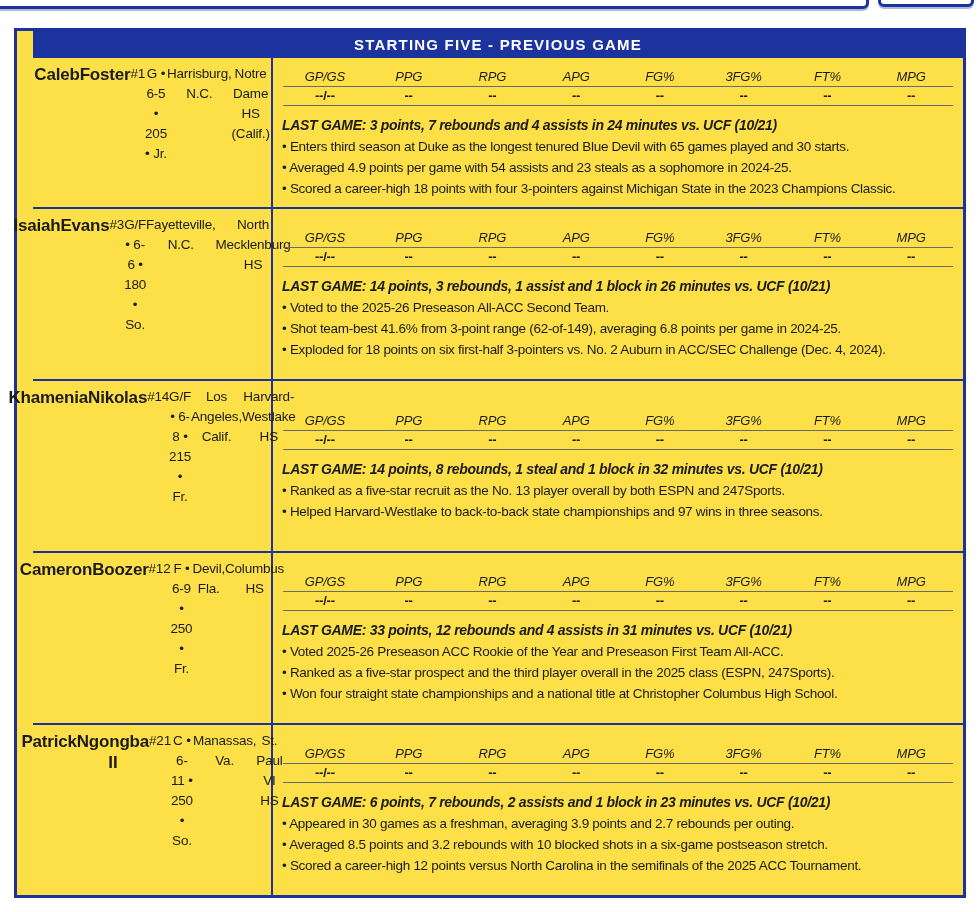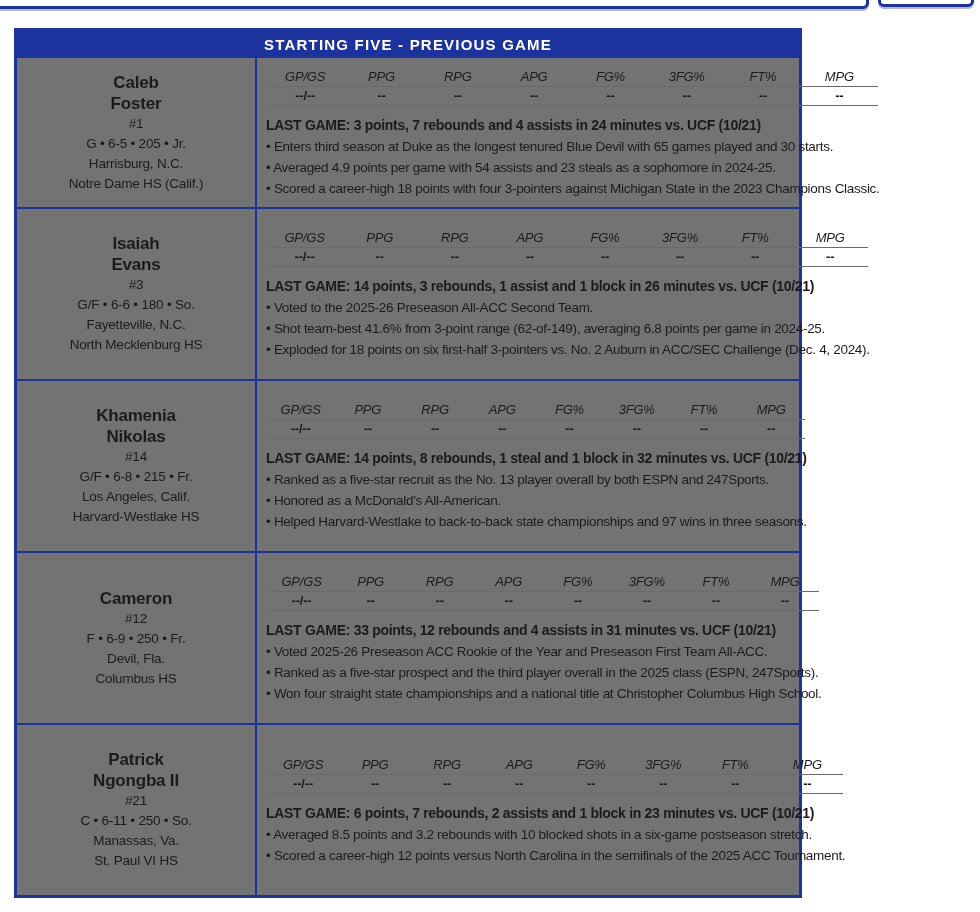--- a/index.html
+++ b/index.html
@@ -23,23 +23,24 @@
     border-radius:6px;
     background:#fff;
     box-shadow:0 2px 0 rgba(28,51,158,0.35);
   }
   .top-box-left{left:-12px;top:-20px;width:881px;height:29px;}
   .top-box-right{left:878px;top:-22px;width:96px;height:29px;}
 
   .main-table{
     position:absolute;
     left:14px;top:28px;
-    width:788px;
+    width:952px;
     border:3px solid var(--blue);
-    background:#737373;
+    background:#fde047;
+    padding-left:16px;
   }
   .table-header{
     background:var(--blue);
     color:#ffffff;
     text-align:center;
     font-weight:bold;
     font-size:15px;
     letter-spacing:1.2px;
     line-height:27px;
     height:27px;
@@ -49,21 +50,21 @@
     align-items:stretch;
     min-height:172px;
   }
   .player-row:first-child{min-height:149px;}
   .player-row + .player-row{border-top:2px solid var(--blue);}
   .left-cell{
     width:240px;
     flex:0 0 240px;
     border-right:2px solid var(--blue);
     display:flex;
-    flex-direction:column;
+    flex-direction:row;
     justify-content:center;
     text-align:center;
     padding:6px 4px;
   }
   .p-name{
     font-weight:bold;
     font-size:17px;
     line-height:21px;
     letter-spacing:-0.2px;
   }
@@ -93,20 +94,21 @@
     line-height:19px;
     letter-spacing:-0.2px;
   }
   .stat-val{
     font-style:normal;
     font-weight:bold;
     line-height:18px;
   }
   .last-game{
     font-weight:bold;
+    font-style:italic;
     font-size:14px;
     line-height:20px;
     letter-spacing:-0.3px;
     margin:0 0 1px 1px;
   }
   .note{
     font-size:13.5px;
     line-height:21px;
     letter-spacing:-0.3px;
     margin-left:1px;
@@ -233,29 +235,29 @@
               <span class="stat-col stat-val">--</span>
               <span class="stat-col stat-val">--</span>
               <span class="stat-col stat-val">--</span>
               <span class="stat-col stat-val">--</span>
               <span class="stat-col stat-val">--</span>
             </div>
       </div>
       <div class="last-game">LAST GAME: 14 points, 8 rebounds, 1 steal and 1 block in 32 minutes vs. UCF (10/21)</div>
       <div class="notes">
             <div class="note">Ranked as a five-star recruit as the No. 13 player overall by both ESPN and 247Sports.</div>
-            <div class="note">Honored as a McDonald's All-American.</div>
             <div class="note">Helped Harvard-Westlake to back-to-back state championships and 97 wins in three seasons.</div>
           </div>
     </div>
   </div>
 
   <div class="player-row">
     <div class="left-cell">
       <div class="p-name">Cameron</div>
+      <div class="p-name">Boozer</div>
       <div class="p-line">#12</div>
       <div class="p-line">F • 6-9 • 250 • Fr.</div>
       <div class="p-line">Devil, Fla.</div>
       <div class="p-line">Columbus HS</div>
     </div>
     <div class="right-cell">
       <div class="stats">
         <div class="stats-head">
               <span class="stat-col">GP/GS</span>
               <span class="stat-col">PPG</span>
@@ -313,19 +315,20 @@
               <span class="stat-col stat-val">--</span>
               <span class="stat-col stat-val">--</span>
               <span class="stat-col stat-val">--</span>
               <span class="stat-col stat-val">--</span>
               <span class="stat-col stat-val">--</span>
               <span class="stat-col stat-val">--</span>
             </div>
       </div>
       <div class="last-game">LAST GAME: 6 points, 7 rebounds, 2 assists and 1 block in 23 minutes vs. UCF (10/21)</div>
       <div class="notes">
+            <div class="note">Appeared in 30 games as a freshman, averaging 3.9 points and 2.7 rebounds per outing.</div>
             <div class="note">Averaged 8.5 points and 3.2 rebounds with 10 blocked shots in a six-game postseason stretch.</div>
             <div class="note">Scored a career-high 12 points versus North Carolina in the semifinals of the 2025 ACC Tournament.</div>
           </div>
     </div>
   </div>
 </div>
 </div>
 
 </body></html>

